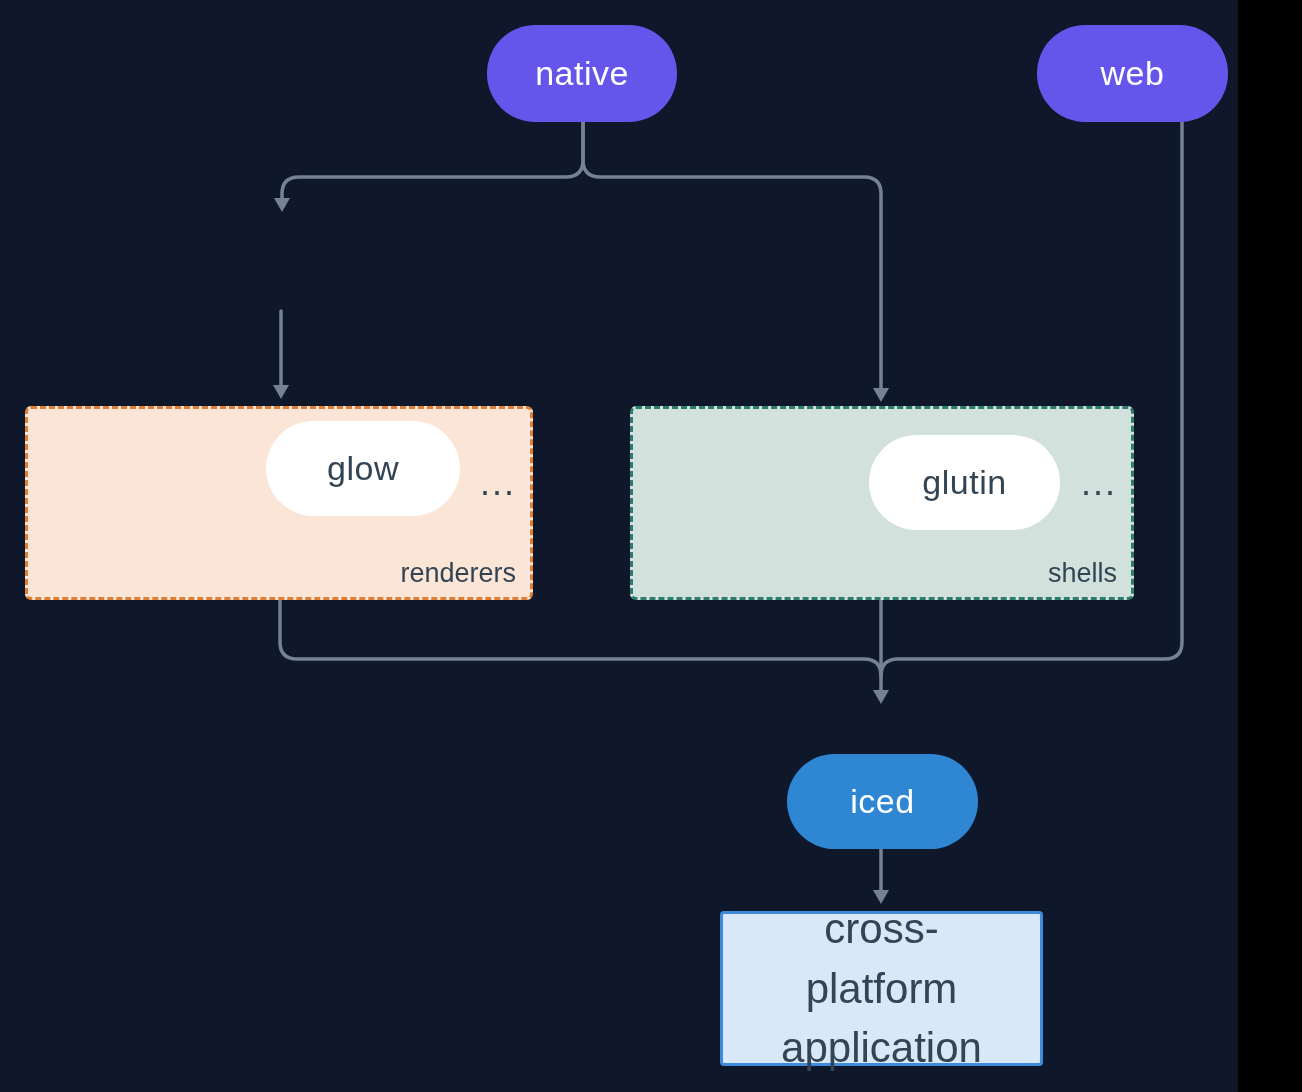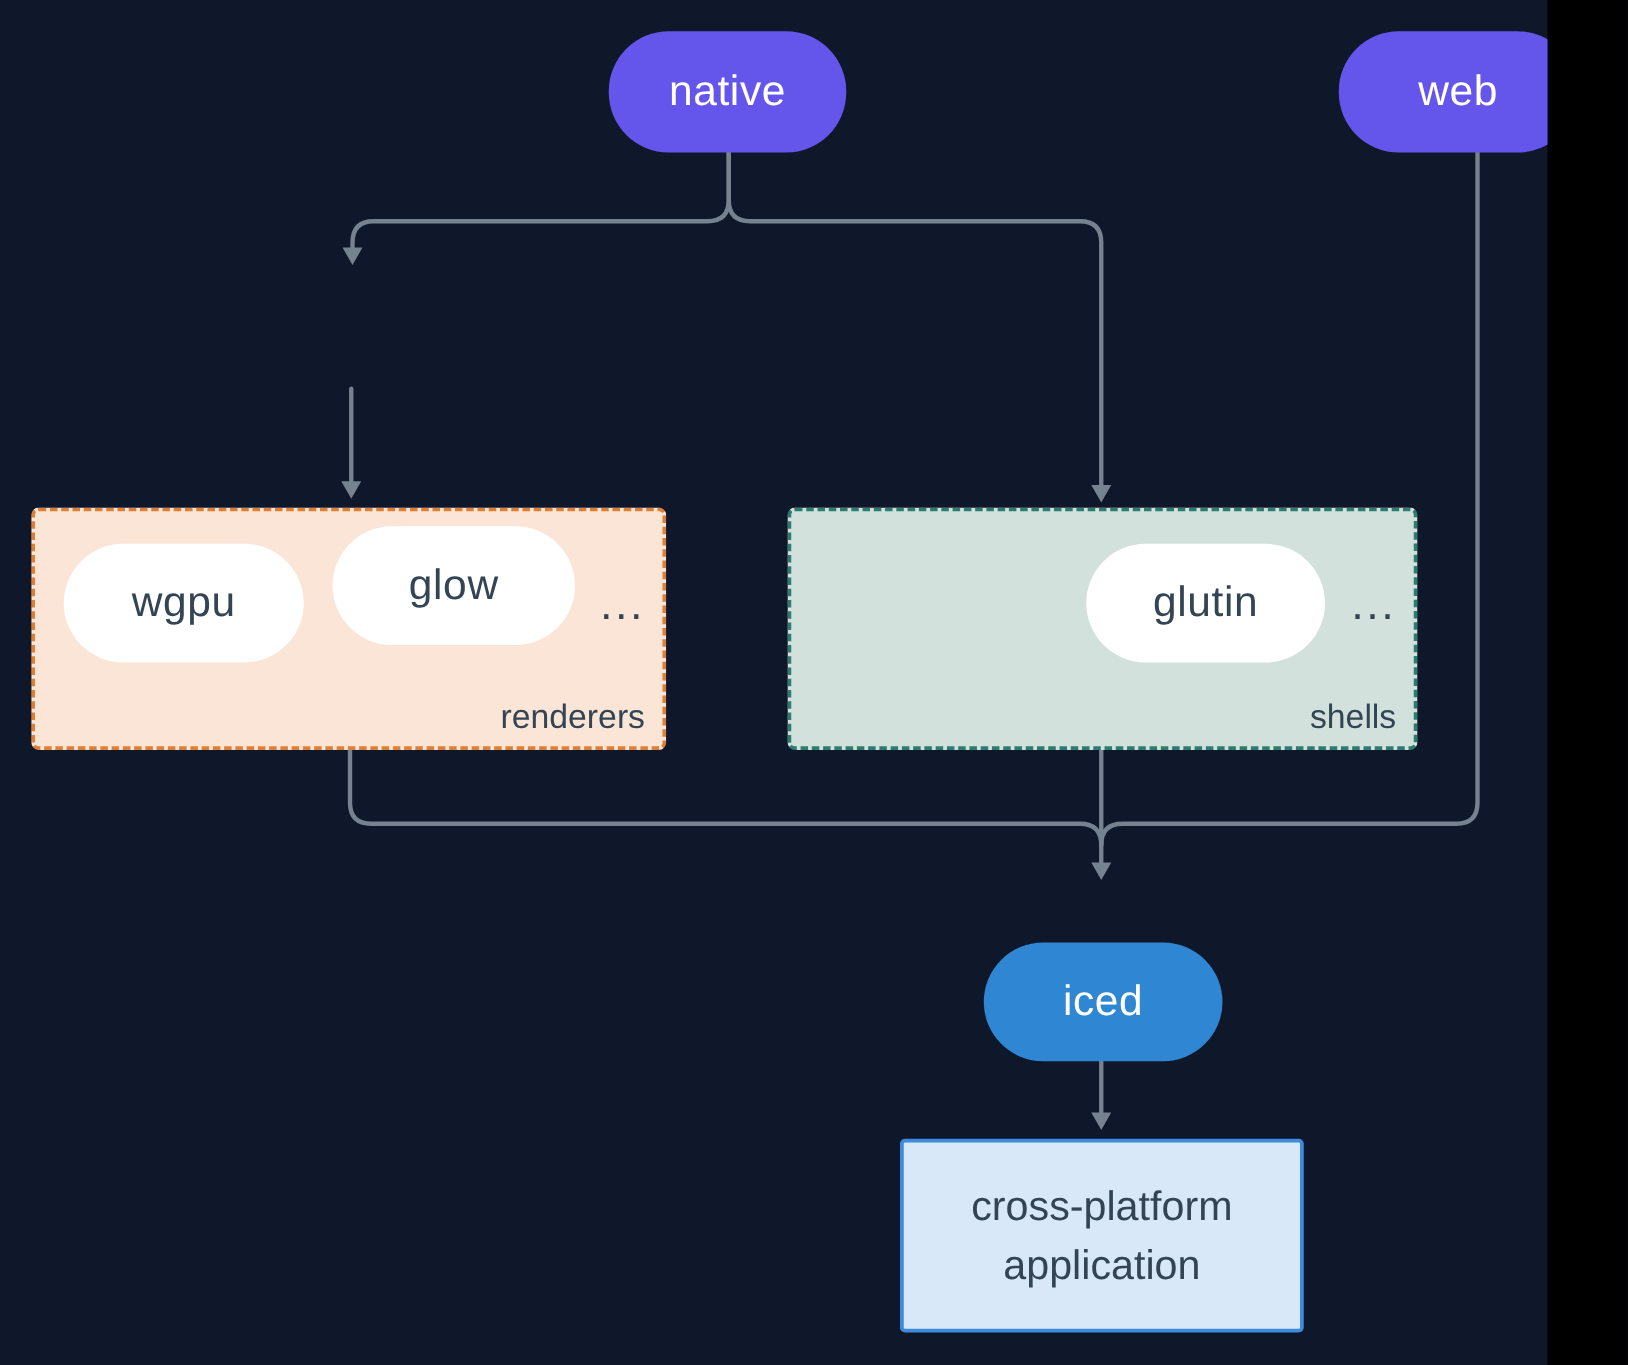--- a/index.html
+++ b/index.html
@@ -61,21 +61,21 @@
     display: flex;
     align-items: center;
   }
   .app-box {
     position: absolute;
     box-sizing: border-box;
     background: #D8E8F8;
     border: 3px solid #3F8BDB;
     border-radius: 4px;
     color: #334554;
-    font-size: 33px;
+    font-size: 42px;
     line-height: 1.42;
     display: flex;
     align-items: center;
     justify-content: center;
     text-align: center;
     padding: 10px 28px;
   }
 </style>
 </head>
 <body>
@@ -105,29 +105,26 @@
       <polygon points="273,385 289,385 281,399"></polygon>
       <polygon points="873,690 889,690 881,704"></polygon>
       <polygon points="873,890 889,890 881,904"></polygon>
     </g>
   </svg>
 
   <div class="pill purple" style="left:487px; top:25px; width:190px; height:97px;">
     <span>native</span>
   </div>
 
-  <div class="pill purple" style="left:1071px; top:25px; width:191px; height:97px;text-align:center;">
+  <div class="pill purple" style="left:1037px; top:25px; width:191px; height:97px;text-align:center;">
     <span>web</span>
   </div>
 
 
   <div class="group-box renderers" style="left:25px; top:406px; width:508px; height:194px;">
-    <div class="pill white" style="left:23px; top:26px; width:192px; height:95px;">
-      <span>wgpu</span>
-    </div>
     <div class="pill white" style="left:238px; top:12px; width:194px; height:95px;">
       <span>glow</span>
     </div>
     <span class="ellipsis" style="left:452px; top:26px;">...</span>
     <span class="group-label">renderers</span>
   </div>
 
   <div class="group-box shells" style="left:630px; top:406px; width:504px; height:194px;">
     <div class="pill white" style="left:236px; top:26px; width:191px; height:95px;">
       <span>glutin</span>

